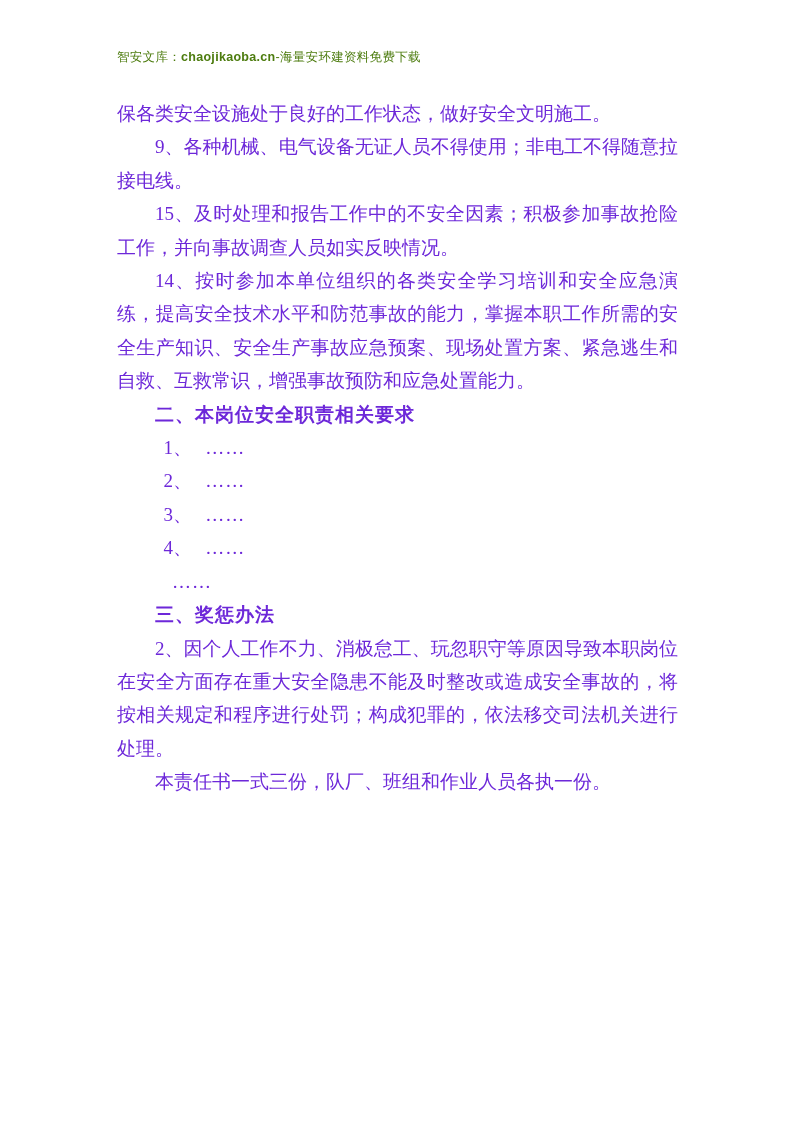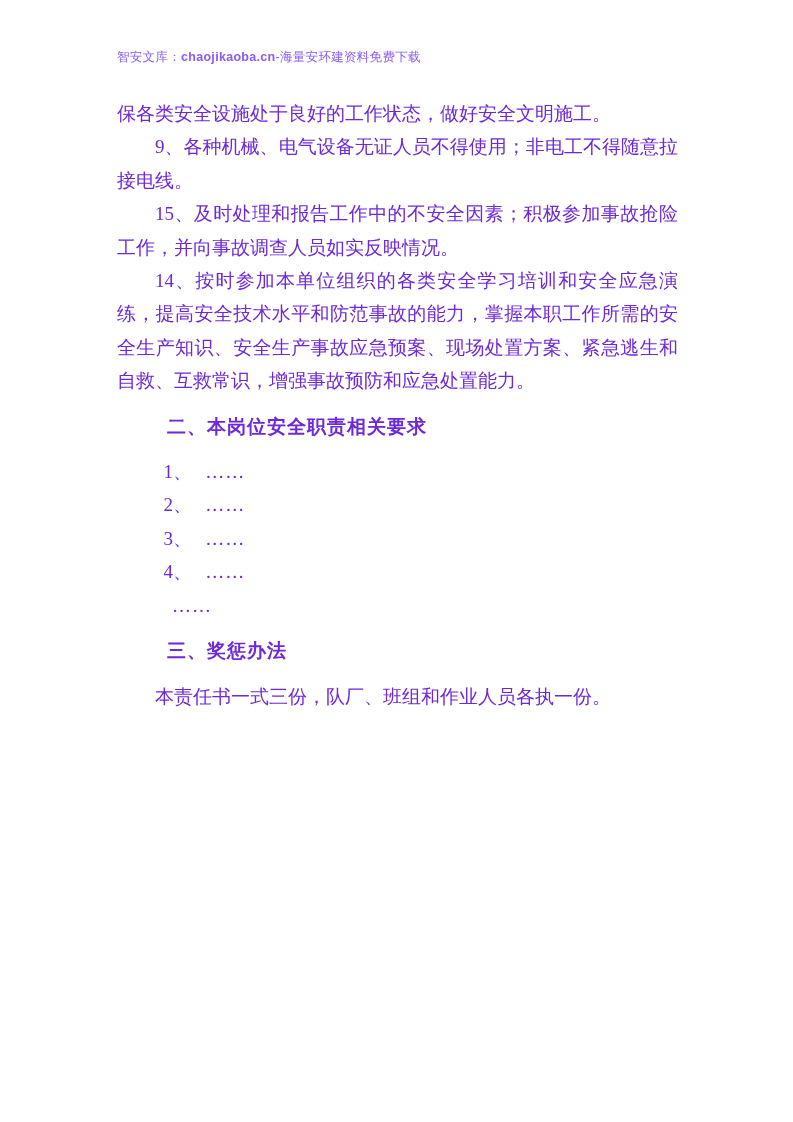--- a/index.html
+++ b/index.html
@@ -39,21 +39,21 @@
     text-align: justify;
   }
   .para {
     margin: 0;
     text-indent: 2em;
   }
   .para.no-indent {
     text-indent: 0;
   }
   .heading {
-    margin: 12px;
+    margin: 0;
     text-indent: 2em;
     font-weight: 700;
     font-family: "Liberation Sans", sans-serif;
     letter-spacing: 1px;
   }
   .list-item {
     margin: 0;
     text-indent: 2.45em;
     text-align: left;
   }
@@ -66,36 +66,37 @@
     text-indent: 2.9em;
     text-align: left;
     letter-spacing: 1px;
   }
 </style>
 </head>
 <body>
 
 <div class="page">
 
-  <div class="doc-header" style="color: #8b5cf6;">
+  <div class="doc-header" style="color: #4d7c0f;">
     <span>智安文库：</span><span class="site-url">chaojikaoba.cn</span><span>-海量安环建资料免费下载</span>
   </div>
 
   <div class="doc-body">
     <p class="para no-indent">保各类安全设施处于良好的工作状态，做好安全文明施工。</p>
     <p class="para">9、各种机械、电气设备无证人员不得使用；非电工不得随意拉接电线。</p>
     <p class="para">15、及时处理和报告工作中的不安全因素；积极参加事故抢险工作，并向事故调查人员如实反映情况。</p>
     <p class="para">14、按时参加本单位组织的各类安全学习培训和安全应急演练，提高安全技术水平和防范事故的能力，掌握本职工作所需的安全生产知识、安全生产事故应急预案、现场处置方案、紧急逃生和自救、互救常识，增强事故预防和应急处置能力。</p>
 
     <p class="heading">二、本岗位安全职责相关要求</p>
 
     <p class="list-item"><span>1、</span><span class="dots">……</span></p>
     <p class="list-item"><span>2、</span><span class="dots">……</span></p>
     <p class="list-item"><span>3、</span><span class="dots">……</span></p>
     <p class="list-item"><span>4、</span><span class="dots">……</span></p>
     <p class="ellipsis-line">……</p>
 
     <p class="heading">三、奖惩办法</p>
 
+    <p class="para">2、因个人工作不力、消极怠工、玩忽职守等原因导致本职岗位在安全方面存在重大安全隐患不能及时整改或造成安全事故的，将按相关规定和程序进行处罚；构成犯罪的，依法移交司法机关进行处理。</p>
     <p class="para">本责任书一式三份，队厂、班组和作业人员各执一份。</p>
   </div>
 
 </div>
 
 </body></html>

